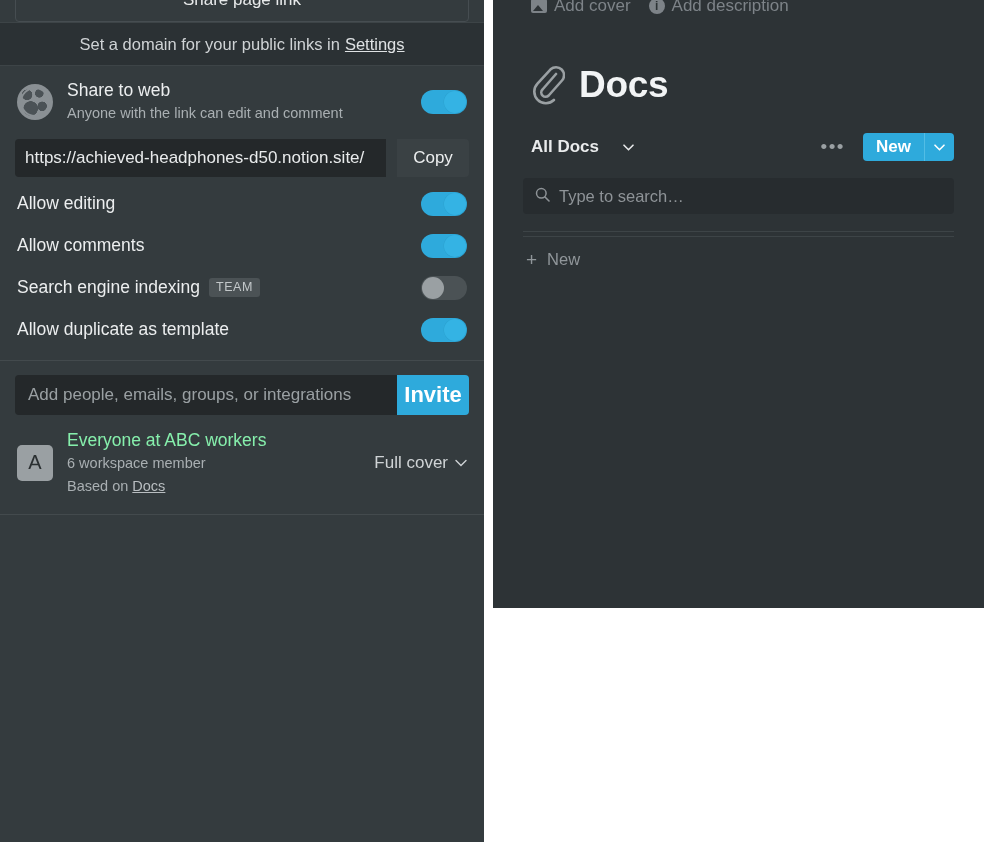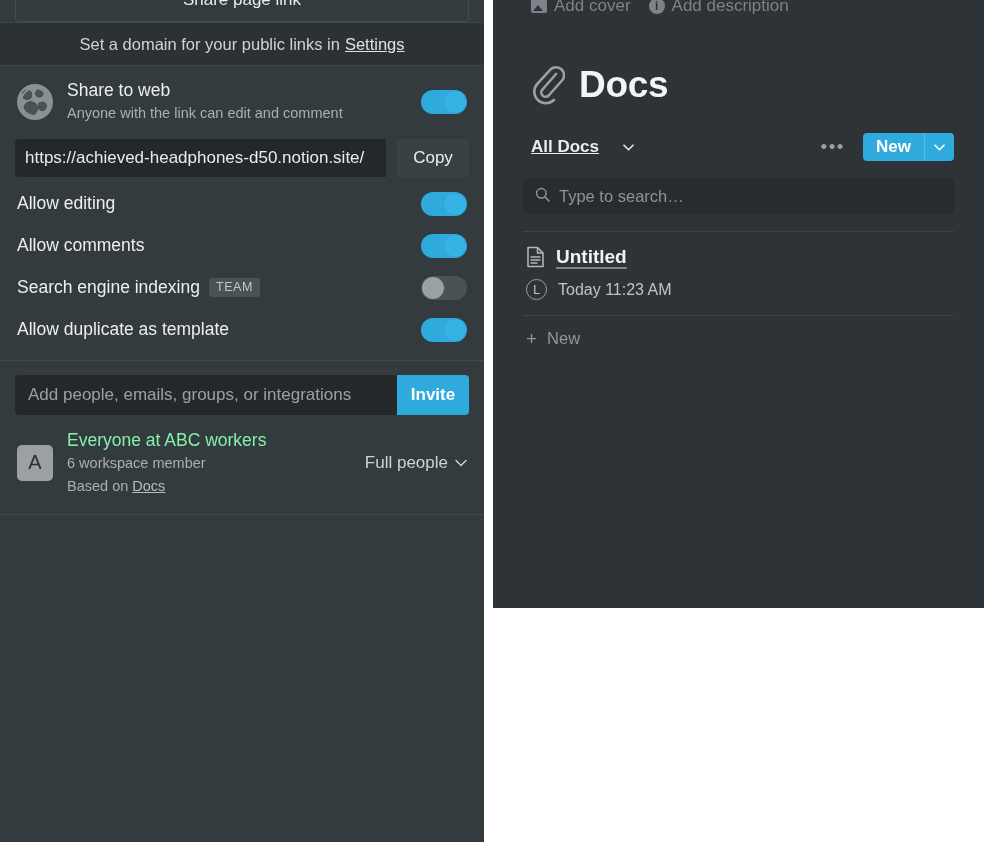--- a/index.html
+++ b/index.html
@@ -200,21 +200,21 @@
     font-family: "Liberation Sans", sans-serif;
     padding: 0 13px;
     min-width: 0;
   }
   .invite-input::placeholder { color: #9aa0a3; }
   .invite-btn {
     flex: 0 0 auto;
     width: 72px;
     background: #2eaadc;
     color: #ffffff;
-    font-size: 17px;
+    font-size: 22px;
     font-weight: bold;
     display: flex;
     align-items: center;
     justify-content: center;
     cursor: pointer;
   }
 
   .person-row {
     display: flex;
     align-items: center;
@@ -340,21 +340,20 @@
     height: 30px;
   }
   .all-docs {
     font-size: 17px;
     font-weight: bold;
     color: #e9ebec;
     display: flex;
     align-items: center;
     gap: 24px;
     cursor: pointer;
-    text-decoration: underline;
   }
   .toolbar-spacer { flex: 1 1 auto; }
   .dots-btn {
     color: #9aa0a3;
     font-size: 19px;
     letter-spacing: 1.5px;
     padding: 0 10px;
     cursor: pointer;
   }
   .new-btn-group {
@@ -522,21 +521,21 @@
       <div class="avatar-sq">A</div>
       <div class="person-text">
         <div class="person-name">Everyone at ABC workers</div>
         <div class="person-sub">6 workspace member</div>
         <div class="person-sub">
           <span>Based on</span>
           <a>Docs</a>
         </div>
       </div>
       <div class="access-ctl">
-        <span>Full people</span>
+        <span>Full cover</span>
         <span class="chev">
           <svg width="12" height="8" viewBox="0 0 12 8">
               <path d="M1 1.5L6 6.5L11 1.5" stroke="#cfd3d5" stroke-width="1.4" fill="none" stroke-linecap="round"></path>
             </svg>
         </span>
       </div>
     </div>
 
     <div class="bottom-sep"></div>
   </div>
@@ -591,36 +590,20 @@
         <svg width="15" height="15" viewBox="0 0 15 15">
           <circle cx="6.3" cy="6.3" r="4.8" stroke="#8e9397" stroke-width="1.5" fill="none"></circle>
           <path d="M10 10 L14 14" stroke="#8e9397" stroke-width="1.6" stroke-linecap="round"></path>
         </svg>
       </span>
       <span class="search-text">Type to search…</span>
     </div>
 
     <div class="list-sep"></div>
 
-    <div class="doc-item">
-      <div class="doc-title-row">
-        <span class="doc-file-icon">
-          <svg width="19" height="22" viewBox="0 0 19 22">
-            <path d="M2 1.5 H11.5 L17 7 V20.5 H2 Z" fill="none" stroke="#b4b9bc" stroke-width="1.5" stroke-linejoin="round"></path>
-            <path d="M11.5 1.5 V7 H17" fill="none" stroke="#b4b9bc" stroke-width="1.5" stroke-linejoin="round"></path>
-            <path d="M5 11 H14 M5 14 H14 M5 17 H11" stroke="#b4b9bc" stroke-width="1.3" stroke-linecap="round"></path>
-          </svg>
-        </span>
-        <span class="doc-title">Untitled</span>
-      </div>
-      <div class="doc-meta-row">
-        <span class="avatar-circle">L</span>
-        <span class="doc-time">Today 11:23 AM</span>
-      </div>
-    </div>
 
     <div class="list-sep" style="margin-top:4px;"></div>
 
     <div class="new-row">
       <span class="plus-glyph">+</span>
       <span>New</span>
     </div>
   </div>
 </div>
 

